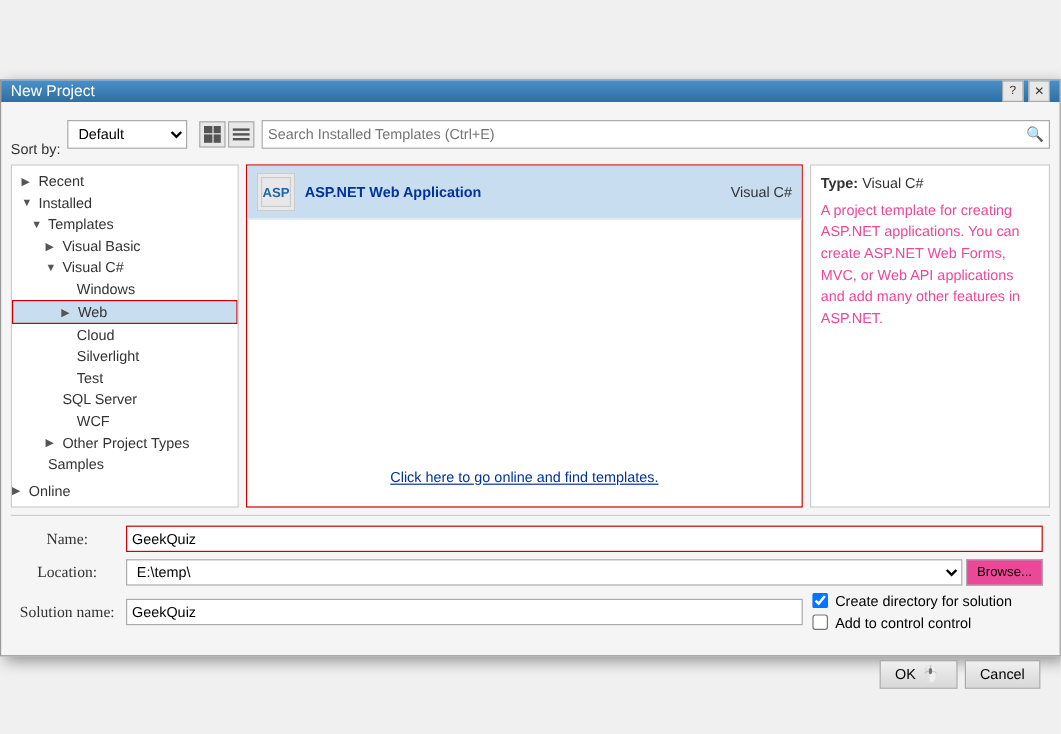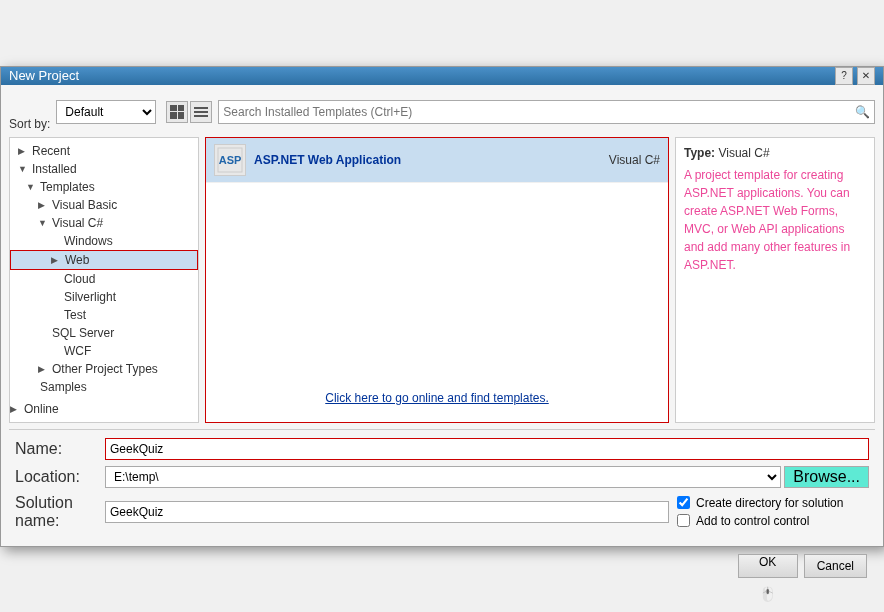--- a/index.html
+++ b/index.html
@@ -31,29 +31,29 @@
     .template-icon { width: 32px; height: 32px; background: #e8e8e8; border: 1px solid #ccc; display: flex; align-items: center; justify-content: center; flex-shrink: 0; }
     .template-name { flex: 1; font-size: 12px; font-weight: bold; color: #003399; }
     .template-lang { font-size: 12px; color: #333; }
     .online-link { text-align: center; padding: 8px; font-size: 12px; color: #003399; cursor: pointer; text-decoration: underline; }
     .right-panel { width: 200px; background: white; border: 1px solid #ccc; padding: 8px; font-size: 12px; flex-shrink: 0; }
     .right-panel .type-line { color: #333; }
     .right-panel .type-label { font-weight: bold; }
     .right-panel .description { margin-top: 6px; color: #ec4899; line-height: 1.5; }
     .bottom-form { background: #f5f5f5; padding: 8px 6px; border-top: 1px solid #ccc; }
     .form-row { display: flex; align-items: center; margin-bottom: 6px; }
-    .form-label { width: 90px; text-align: left; padding-right: 8px; font-size: 16px; color: #333; flex-shrink: 0; }
+    .form-label { width: 90px; text-align: center; padding-right: 8px; font-size: 13px; color: #333; flex-shrink: 0; font-family: Liberation Serif, serif; }
     .form-input { flex: 1; height: 22px; border: 1px solid #c00; background: white; padding: 0 4px; font-size: 12px; outline: none; }
     .form-input-normal { flex: 1; height: 22px; border: 1px solid #aaa; background: white; padding: 0 4px; font-size: 12px; outline: none; }
     .form-input-with-btn { display: flex; flex: 1; gap: 3px; }
-    .browse-btn { height: 22px; padding: 0 8px; background: #5eead4; border: 1px solid #aaa; cursor: pointer; font-size: 16px; white-space: nowrap; }
+    .browse-btn { height: 22px; padding: 0 8px; background: #ec4899; border: 1px solid #aaa; cursor: pointer; font-size: 11px; white-space: nowrap; }
     .checkbox-item { display: flex; align-items: center; gap: 6px; font-size: 12px; }
     .checkbox-item input[type="checkbox"] { width: 13px; height: 13px; }
     .dialog-buttons { display: flex; justify-content: flex-end; gap: 6px; padding: 4px 8px 4px 8px; }
-    .ok-btn { height: 24px; min-width: 60px; padding: 0 12px; background: linear-gradient(to bottom, #f0f0f0, #d8d8d8); border: 1px solid #aaa; cursor: pointer; font-size: 12px; display: flex; gap: 17px; flex-direction: column; }
+    .ok-btn { height: 24px; min-width: 60px; padding: 0 12px; background: linear-gradient(to bottom, #f0f0f0, #d8d8d8); border: 1px solid #aaa; cursor: pointer; font-size: 12px; display: flex; align-items: center; gap: 4px; }
     .cancel-btn { height: 24px; min-width: 60px; padding: 0 12px; background: linear-gradient(to bottom, #f0f0f0, #d8d8d8); border: 1px solid #aaa; cursor: pointer; font-size: 12px; }
     .icon-grid { display: inline-grid; grid-template-columns: 1fr 1fr; gap: 1px; width: 14px; height: 14px; }
     .icon-grid-cell { background: #555; }
     .icon-list-lines { display: flex; flex-direction: column; gap: 2px; width: 14px; }
     .icon-list-line { height: 2px; background: #555; }
     select { font-size: 12px; border: 1px solid #aaa; background: white; height: 24px; padding: 0 4px; cursor: pointer; }
     .dropdown-select { border: 1px solid #c00; }
   </style>
 </head>
 <body>

